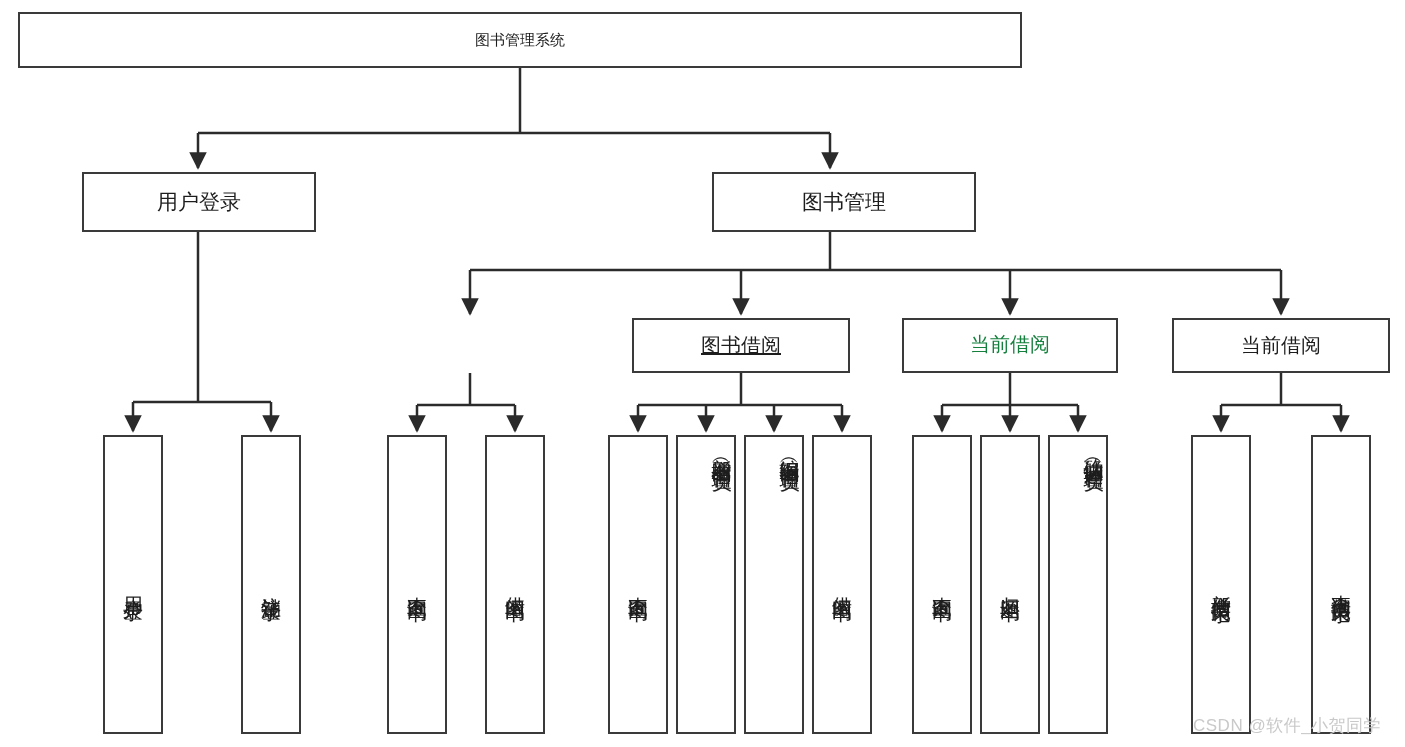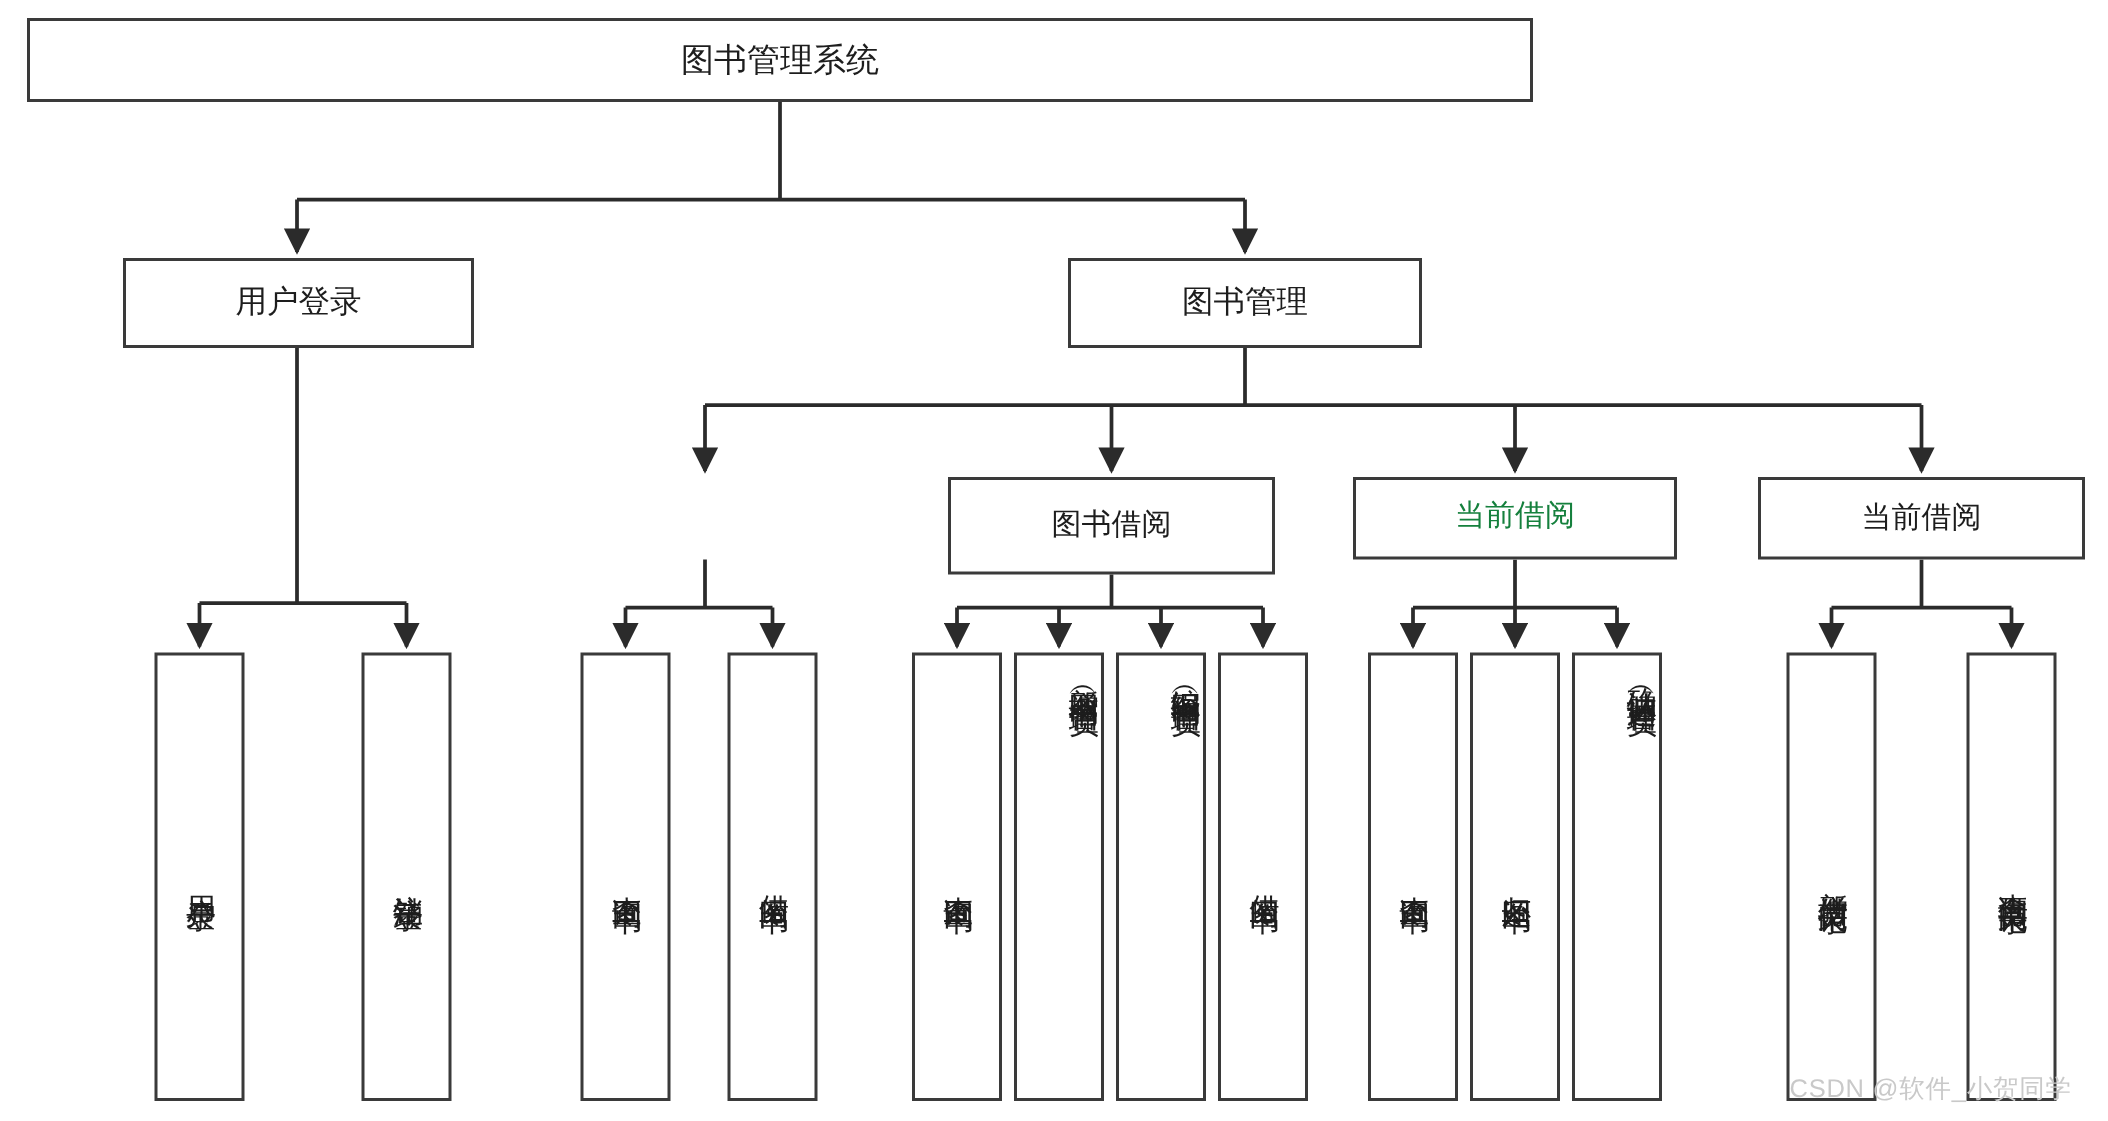--- a/index.html
+++ b/index.html
@@ -31,21 +31,21 @@
     border: 2px solid #3a3a3a;
     background: #ffffff;
     display: flex;
     align-items: center;
     justify-content: center;
     color: #1d1d1d;
     line-height: 1.25;
     text-align: center;
   }
   .node.root {
-    font-size: 22px;
+    font-size: 15px;
   }
   .node.lvl2 {
     font-size: 21px;
   }
   .node.lvl3 {
     font-size: 20px;
   }
   .node.leaf {
     font-size: 20px;
     writing-mode: vertical-rl;
@@ -127,25 +127,25 @@
     </g>
   </svg>
 
   <div class="node root" style="left: 18px; top: 12px; width: 1004px; height: 56px; border-color: rgb(58, 58, 58); color: rgb(29, 29, 29);">
     <span>图书管理系统</span>
   </div>
 
   <div class="node lvl2" style="left: 82px; top: 172px; width: 234px; height: 60px; border-color: rgb(58, 58, 58); color: rgb(29, 29, 29);">
     <span>用户登录</span>
   </div>
-  <div class="node lvl2" style="left: 712px; top: 172px; width: 236px; height: 60px; border-color: rgb(58, 58, 58); color: rgb(29, 29, 29); align-items: center;">
+  <div class="node lvl2" style="left: 712px; top: 172px; width: 264px; height: 60px; border-color: rgb(58, 58, 58); color: rgb(29, 29, 29); align-items: center;">
     <span>图书管理</span>
   </div>
 
-  <div class="node lvl3" style="left: 632px; top: 318px; width: 218px; height: 65px; border-color: rgb(58, 58, 58); color: rgb(29, 29, 29);">
+  <div class="node lvl3" style="left: 632px; top: 318px; width: 218px; height: 55px; border-color: rgb(58, 58, 58); color: rgb(29, 29, 29); text-decoration: underline;">
     <span>图书借阅</span>
   </div>
   <div class="node lvl3" style="left: 902px; top: 318px; width: 216px; height: 55px; border-color: rgb(58, 58, 58); color: #15803d; font-family: Liberation Mono, monospace;">
     <span>当前借阅</span>
   </div>
   <div class="node lvl3" style="left: 1172px; top: 318px; width: 218px; height: 55px; border-color: rgb(58, 58, 58); color: rgb(29, 29, 29);">
     <span>当前借阅</span>
   </div>
 
   <div class="node leaf" style="left: 103px; top: 435px; width: 60px; height: 299px; border-color: rgb(58, 58, 58); color: rgb(29, 29, 29);">

